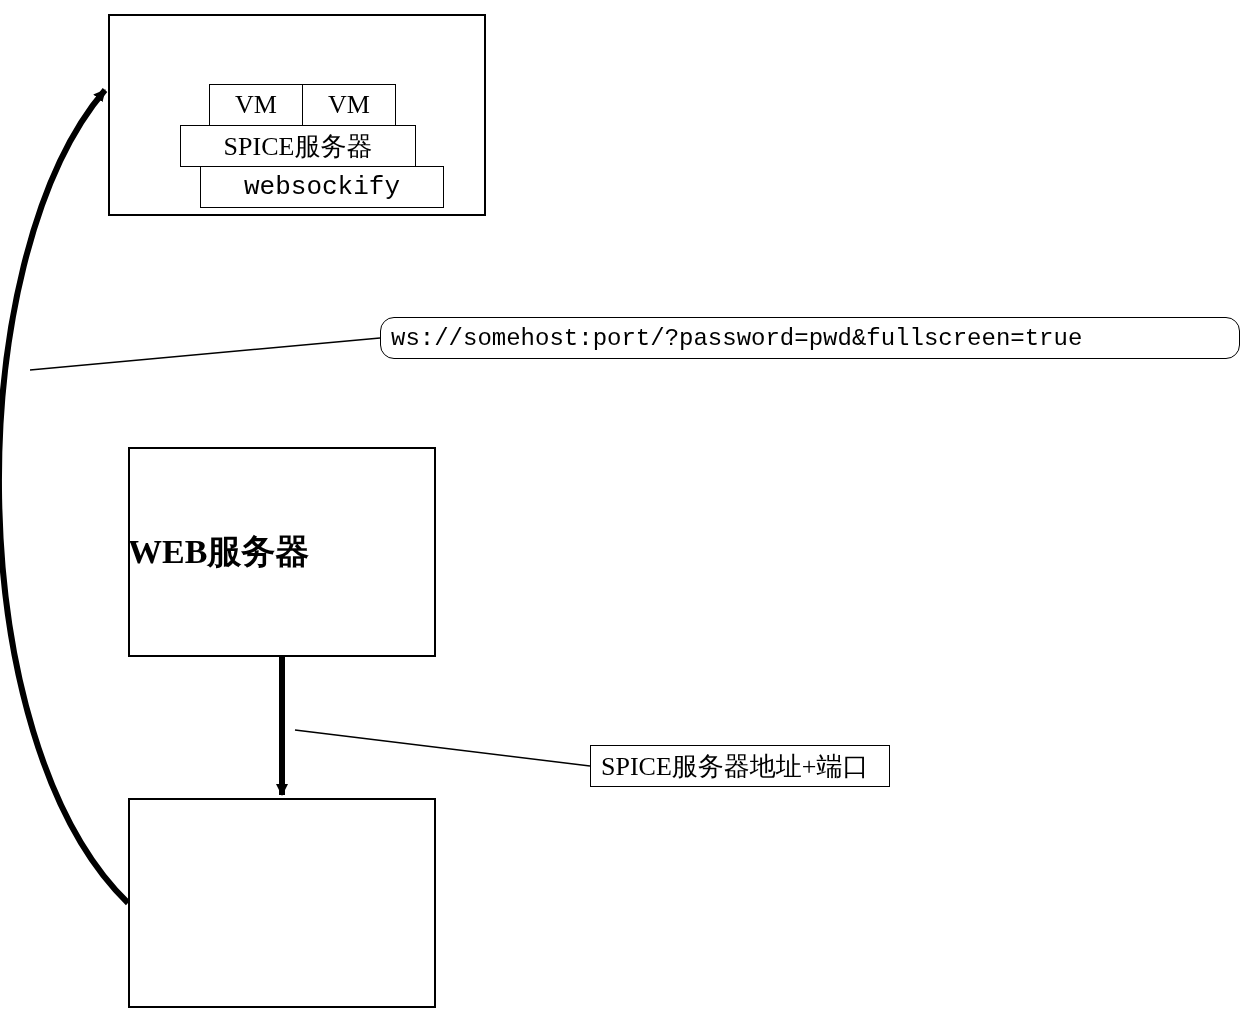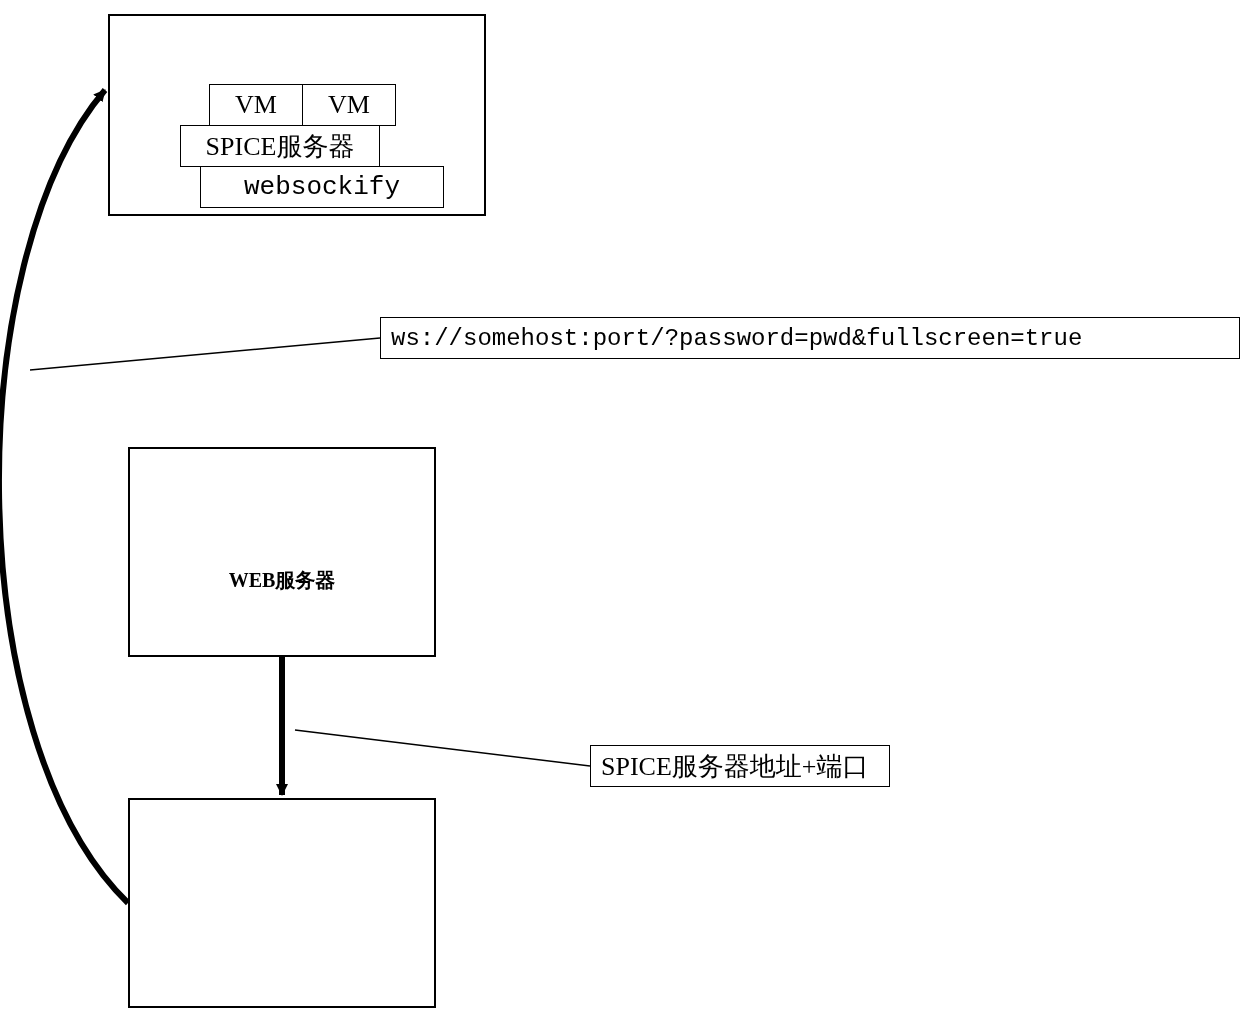--- a/index.html
+++ b/index.html
@@ -29,24 +29,23 @@
     display: flex;
     align-items: center;
     justify-content: center;
     font-size: 26px;
     background: #fff;
   }
   .label-center {
     position: absolute;
     display: flex;
     align-items: center;
-    justify-content: center;
+    justify-content: flex-start;
     font-weight: bold;
-    font-size: 20px;
-    margin-top: 28px;
+    font-size: 34px;
   }
   .callout {
     position: absolute;
     border: 1px solid #000;
     box-sizing: border-box;
     background: #fff;
     display: flex;
     align-items: center;
     padding: 0 10px;
     font-family: "Courier New", monospace;
@@ -73,36 +72,36 @@
 
   <div class="box" style="left:108px; top:14px; width:378px; height:202px;"></div>
 
   <div class="cell" style="left:209px; top:84px; width:94px; height:42px;">
     <span>VM</span>
   </div>
   <div class="cell" style="left:302px; top:84px; width:94px; height:42px;">
     <span>VM</span>
   </div>
 
-  <div class="cell" style="left:180px; top:125px; width:200px; height:42px;">
+  <div class="cell" style="left:180px; top:125px; width:236px; height:42px;">
     <span>SPICE服务器</span>
   </div>
 
   <div class="cell" style="left:180px; top:166px; width:244px; height:42px; font-family:'Courier New',monospace;margin-left:20px;">
     <span>websockify</span>
   </div>
 
   <div class="box" style="left:128px; top:447px; width:308px; height:210px;"></div>
   <div class="label-center" style="left:128px; top:447px; width:308px; height:210px;">
     <span>WEB服务器</span>
   </div>
 
   <div class="box" style="left:128px; top:798px; width:308px; height:210px;"></div>
 
-  <div class="callout" style="left:380px; top:317px; width:860px; height:42px;">
+  <div class="callout" style="left:380px; top:317px; width:860px; height:42px;border-radius:14px;">
     <span>ws://somehost:port/?password=pwd&amp;fullscreen=true</span>
   </div>
 
   <div class="callout cjk" style="left:590px; top:745px; width:300px; height:42px;align-items:center;">
     <span>SPICE服务器地址+端口</span>
   </div>
 
   <svg class="overlay" viewBox="0 0 1240 1029">
     <defs>
       <marker id="arrowhead" markerWidth="14" markerHeight="14" refX="11" refY="6" orient="auto" markerUnits="userSpaceOnUse">

